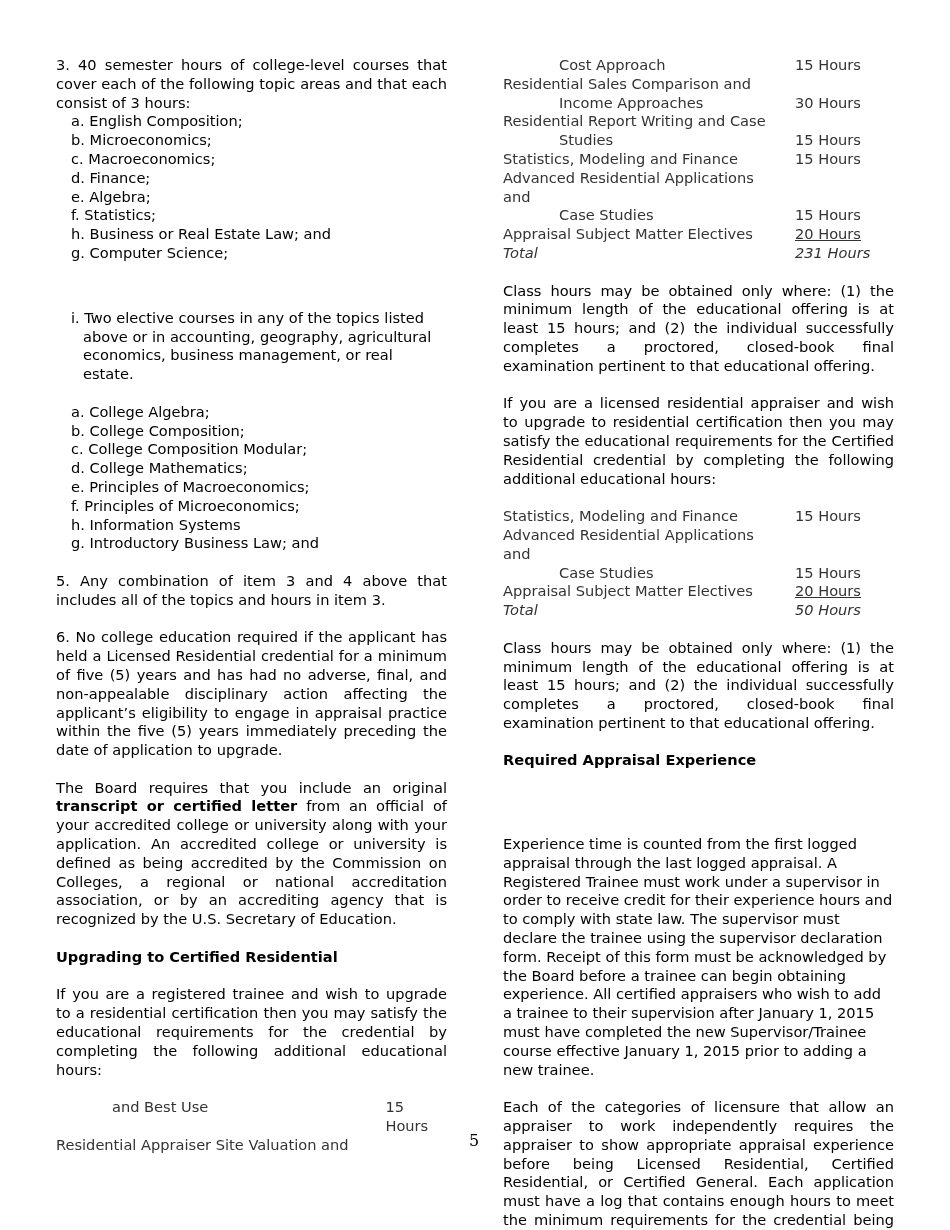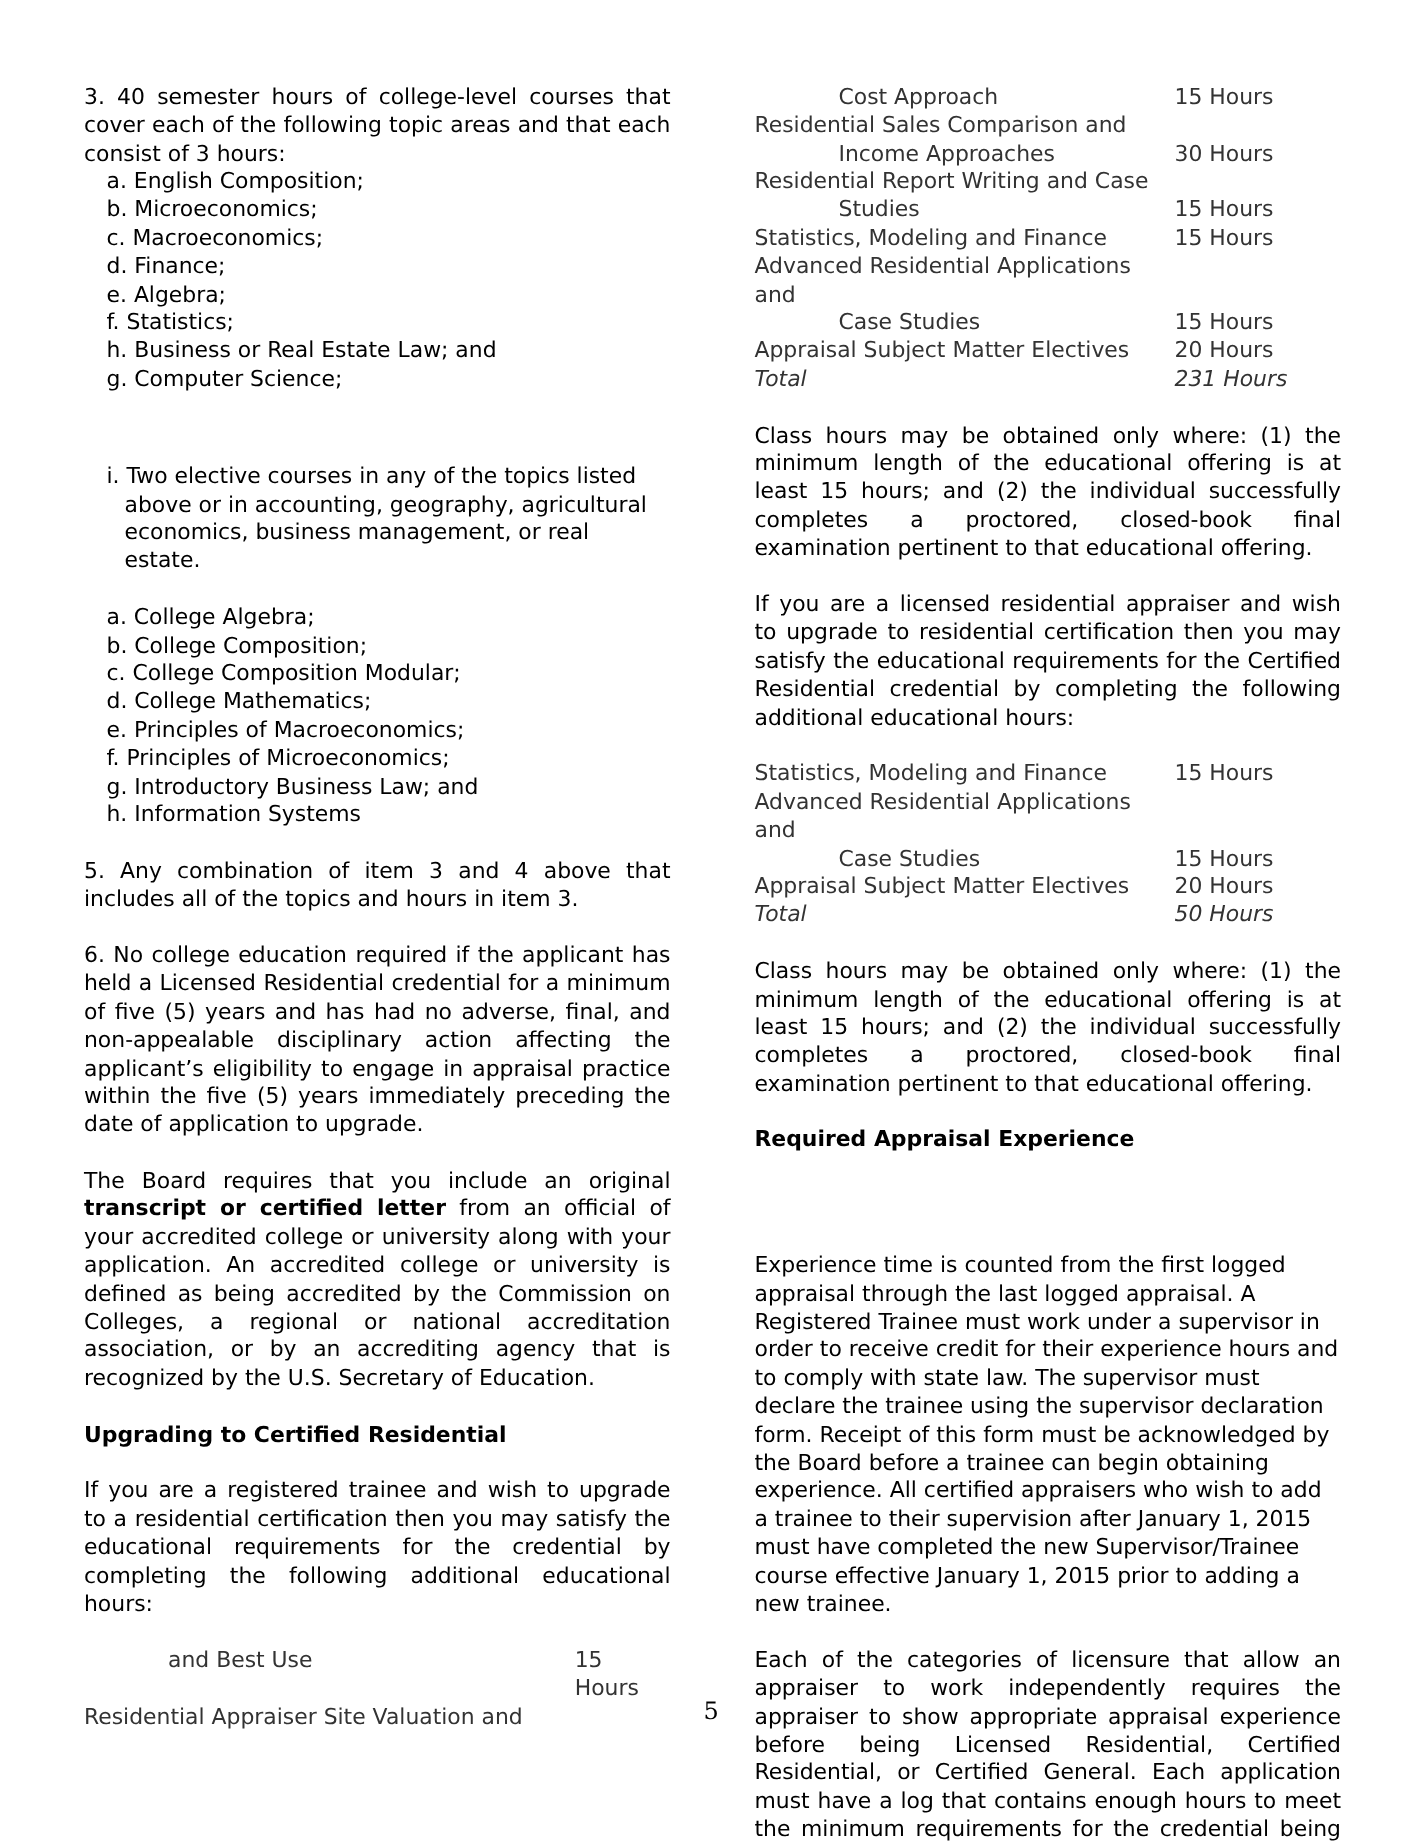--- a/index.html
+++ b/index.html
@@ -12,25 +12,25 @@
   .col-left { left: 56px; width: 391px; }
   .col-right { left: 503px; width: 391px; }
   p { margin: 0; text-align: justify; }
   .gap { height: 18.8px; }
   .list { margin: 0; padding: 0; list-style: none; }
   .list li { padding-left: 15px; }
   .list li.hang { padding-left: 27px; text-indent: -12px; }
   .heading { font-weight: bold; }
   .ragged { text-align: left; margin-top: 46px; }
   .tbl { color: #333; }
-  .trow { display: flex; }
+  .trow { display: flex; gap: 12px; }
   .tname { width: 280px; }
   .tname.indent { padding-left: 56px; width: 224px; }
   .thours { }
-  .u { }
+  .u { text-decoration: underline; }
   .i { font-style: italic; }
   .tbl-left .tname { width: 280px; }
   .page-num {
     position: absolute; left: 469px; top: 1132px;
     font-family: "DejaVu Serif", serif; font-size: 16px; color: #000;
   }
 </style>
 </head>
 <body>
 
@@ -49,22 +49,22 @@
   </ul>
   <div class="gap"></div>
 
   <ul class="list">
     <li>a. College Algebra;</li>
     <li>b. College Composition;</li>
     <li>c. College Composition Modular;</li>
     <li>d. College Mathematics;</li>
     <li>e. Principles of Macroeconomics;</li>
     <li>f. Principles of Microeconomics;</li>
+    <li>h. Information Systems</li>
     <li>g. Introductory Business Law; and</li>
-    <li>h. Information Systems</li>
   </ul>
   <div class="gap"></div>
 
   <p>5. Any combination of item 3 and 4 above that includes all of the topics and hours in item 3.</p>
   <div class="gap"></div>
 
   <p>6. No college education required if the applicant has held a Licensed Residential credential for a minimum of five (5) years and has had no adverse, final, and non-appealable disciplinary action affecting the applicant’s eligibility to engage in appraisal practice within the five (5) years immediately preceding the date of application to upgrade.</p>
   <div class="gap"></div>
 
   <p><span>The Board requires that you include an original </span><b>transcript or certified letter</b><span> from an official of your accredited college or university along with your application. An accredited college or university is defined as being accredited by the Commission on Colleges, a regional or national accreditation association, or by an accrediting agency that is recognized by the U.S. Secretary of Education.</span></p>

